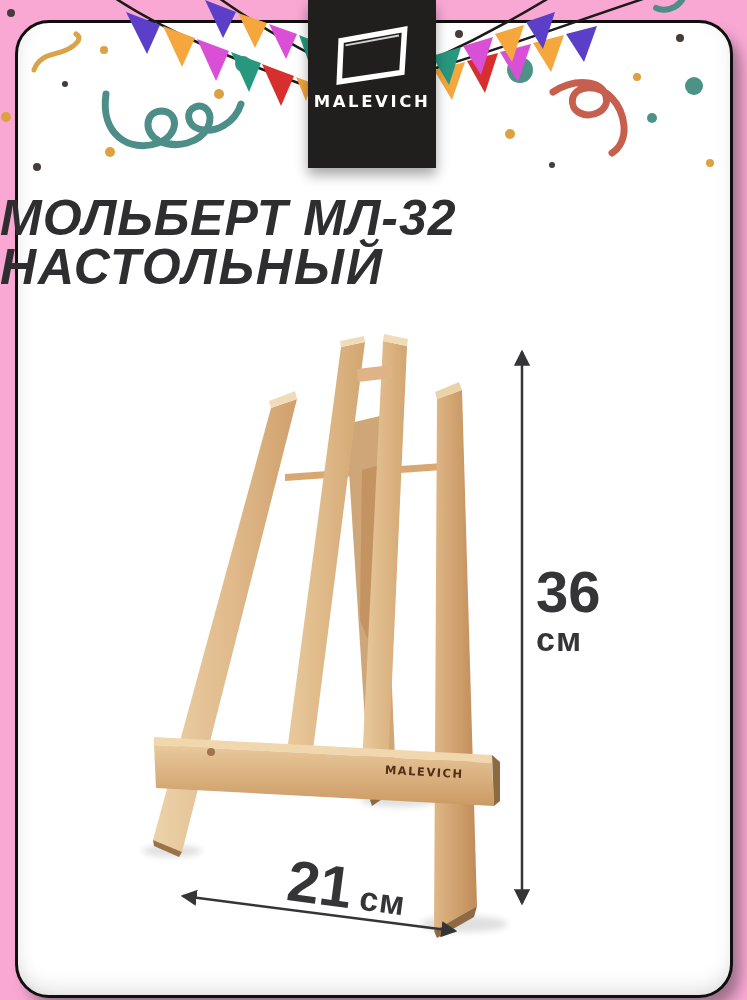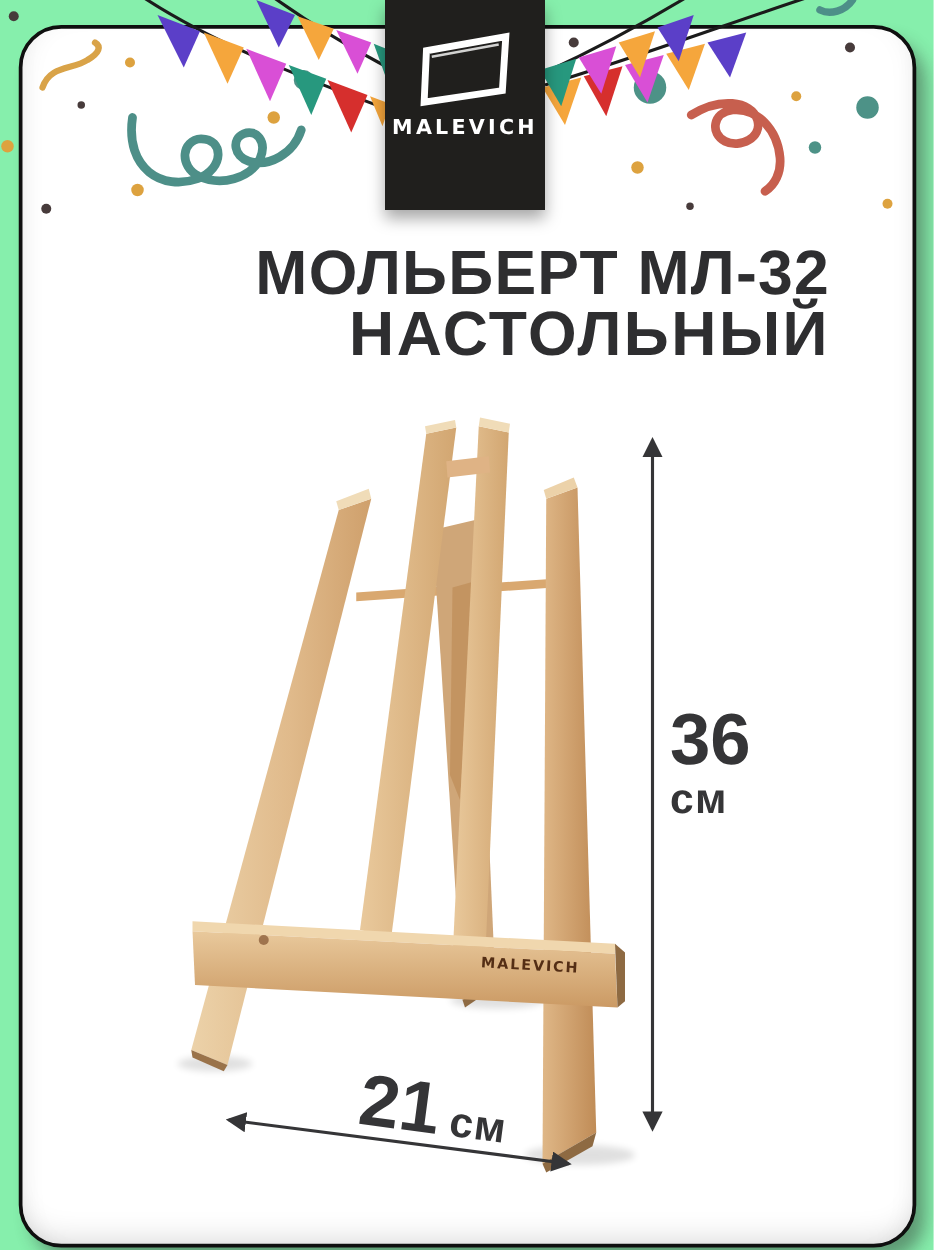--- a/index.html
+++ b/index.html
@@ -1,38 +1,38 @@
 <!DOCTYPE html>
 <html><head>
 <meta charset="utf-8">
 <style>
   html,body{margin:0;padding:0;background:#ffffff;}
-  .canvas{position:relative;width:747px;height:1000px;background:#86efac;overflow:hidden;
+  .canvas{position:relative;width:747px;height:1000px;background:#f9a8d4;overflow:hidden;
           font-family:"Liberation Sans", sans-serif;}
   
   .card{position:absolute;left:15px;top:20px;width:712px;height:972px;background:#ffffff;
         border:3.5px solid #0f0f0f;border-radius:34px;
         box-shadow:9px 11px 14px -2px rgba(45,45,45,.45),
                    inset 0 -16px 26px -16px rgba(0,0,0,.18),
                    inset 14px 0 26px -22px rgba(0,0,0,.14),
                    inset -14px 0 26px -22px rgba(0,0,0,.10);}
   
   .decor{position:absolute;left:0;top:0;pointer-events:none;}
   
   .logo-box{position:absolute;left:308px;top:0;width:128px;height:168px;background:#201f1d;
             box-shadow:0 7px 12px rgba(0,0,0,.35);display:flex;flex-direction:column;
             align-items:center;justify-content:flex-start;z-index:5;}
   .frame-icon{margin-top:26px;transform:rotate(-3deg);}
   .brand-name{color:#ffffff;font-family:"DejaVu Sans", sans-serif;font-weight:bold;
               font-size:16.5px;letter-spacing:2.6px;margin-top:6px;}
   .anniv{font-family:"Liberation Serif", serif;font-weight:bold;font-size:31px;
          letter-spacing:1.5px;margin-top:9px;}
   
-  .title{position:absolute;left:0;top:194px;width:664px;text-align:right;z-index:3;
-         font-weight:bold;font-size:50px;line-height:49px;letter-spacing:1px;}
+  .title{position:absolute;left:0;top:194px;width:664px;text-align:left;z-index:3;
+         font-weight:bold;font-size:50px;line-height:49px;letter-spacing:1px;font-style:italic;}
   .title .l2{letter-spacing:2px;}
   
   .dim{position:absolute;z-index:4;font-weight:bold;}
   .dim-h{left:536px;top:564px;}
   .dim-h .val{font-size:58px;line-height:56px;display:block;}
   .dim-h .unit{font-size:34px;line-height:34px;display:block;margin-top:2px;letter-spacing:1px;}
   .dim-w{left:288px;top:846px;transform:rotate(7.5deg);transform-origin:left center;
          display:flex;align-items:baseline;gap:9px;}
   .dim-w .val{font-size:58px;}
   .dim-w .unit{font-size:34px;letter-spacing:1px;}

